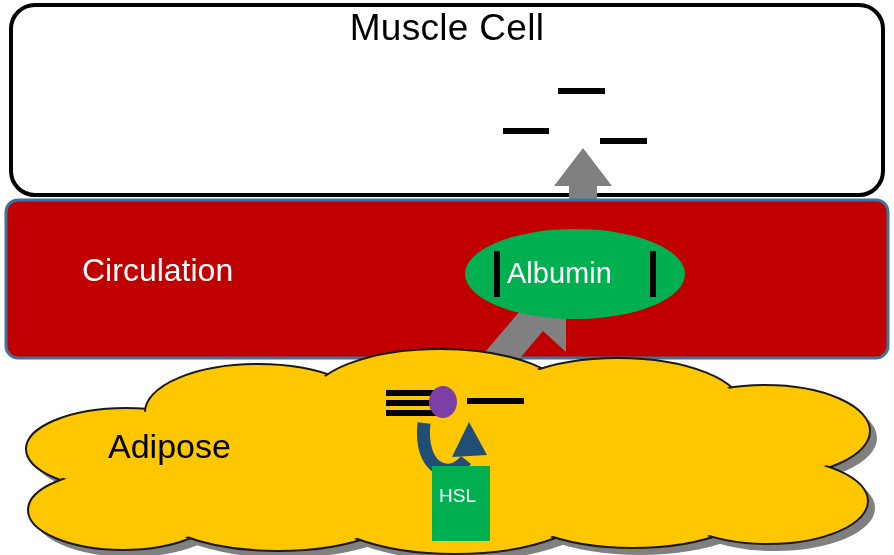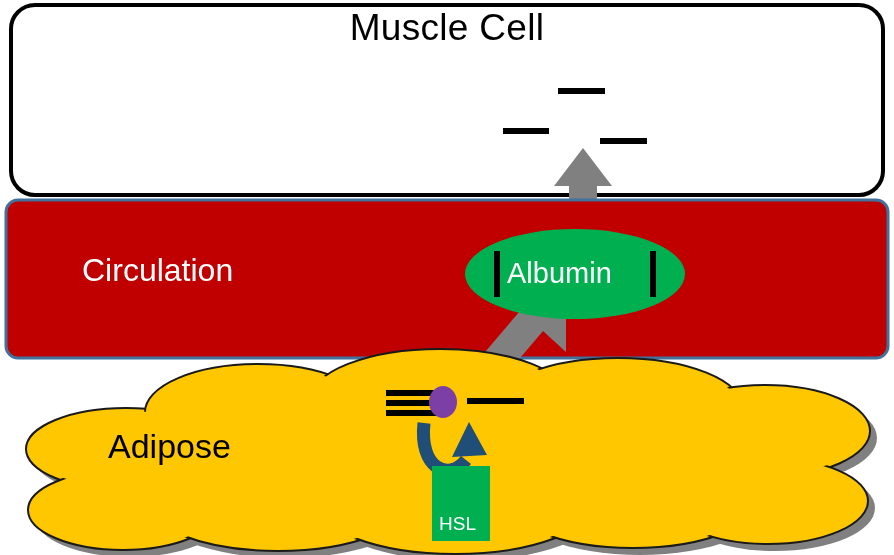--- a/index.html
+++ b/index.html
@@ -54,21 +54,20 @@
     left: 507px;
     top: 257px;
     font-size: 29px;
     color: #ffffff;
   }
   #hsl-label {
     left: 439px;
     top: 485px;
     font-size: 19px;
     color: #ffffff;
-    margin-top: 28px;
   }
 </style>
 </head>
 <body>
 
 <div id="canvas">
 
   <svg id="scene" viewBox="0 0 894 555" xmlns="http://www.w3.org/2000/svg">
 
     <rect x="11" y="5" width="872" height="190" rx="24" ry="24" fill="#ffffff" stroke="#000000" stroke-width="4"></rect>

